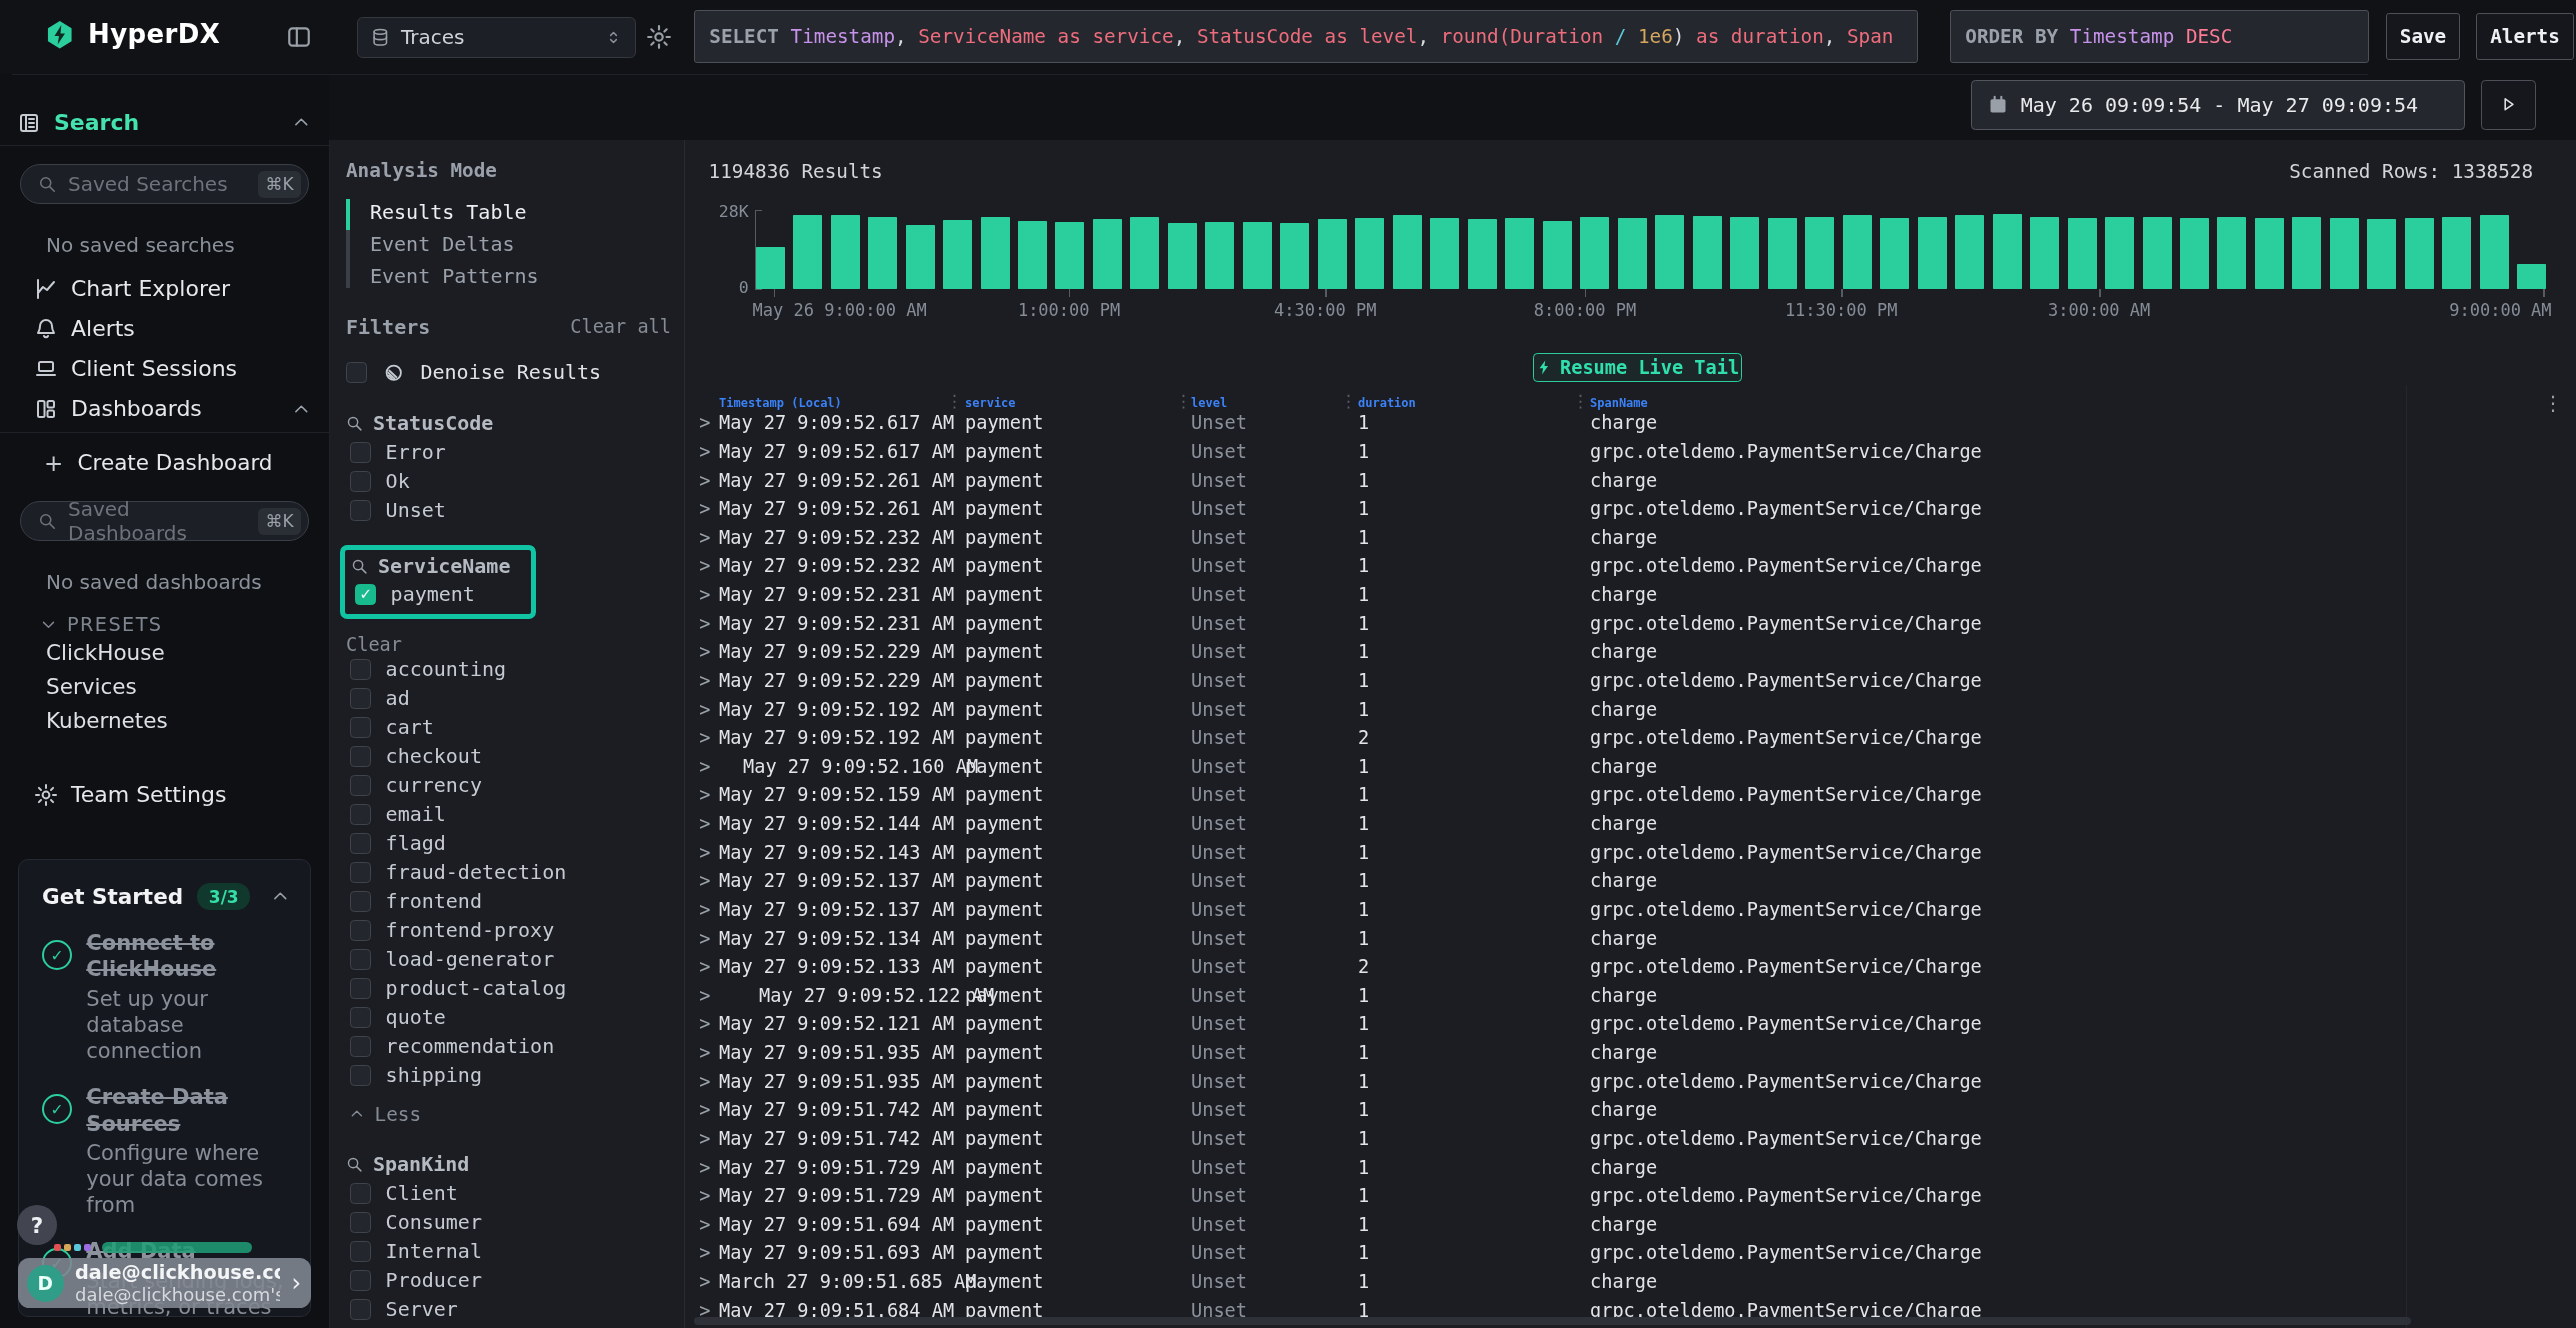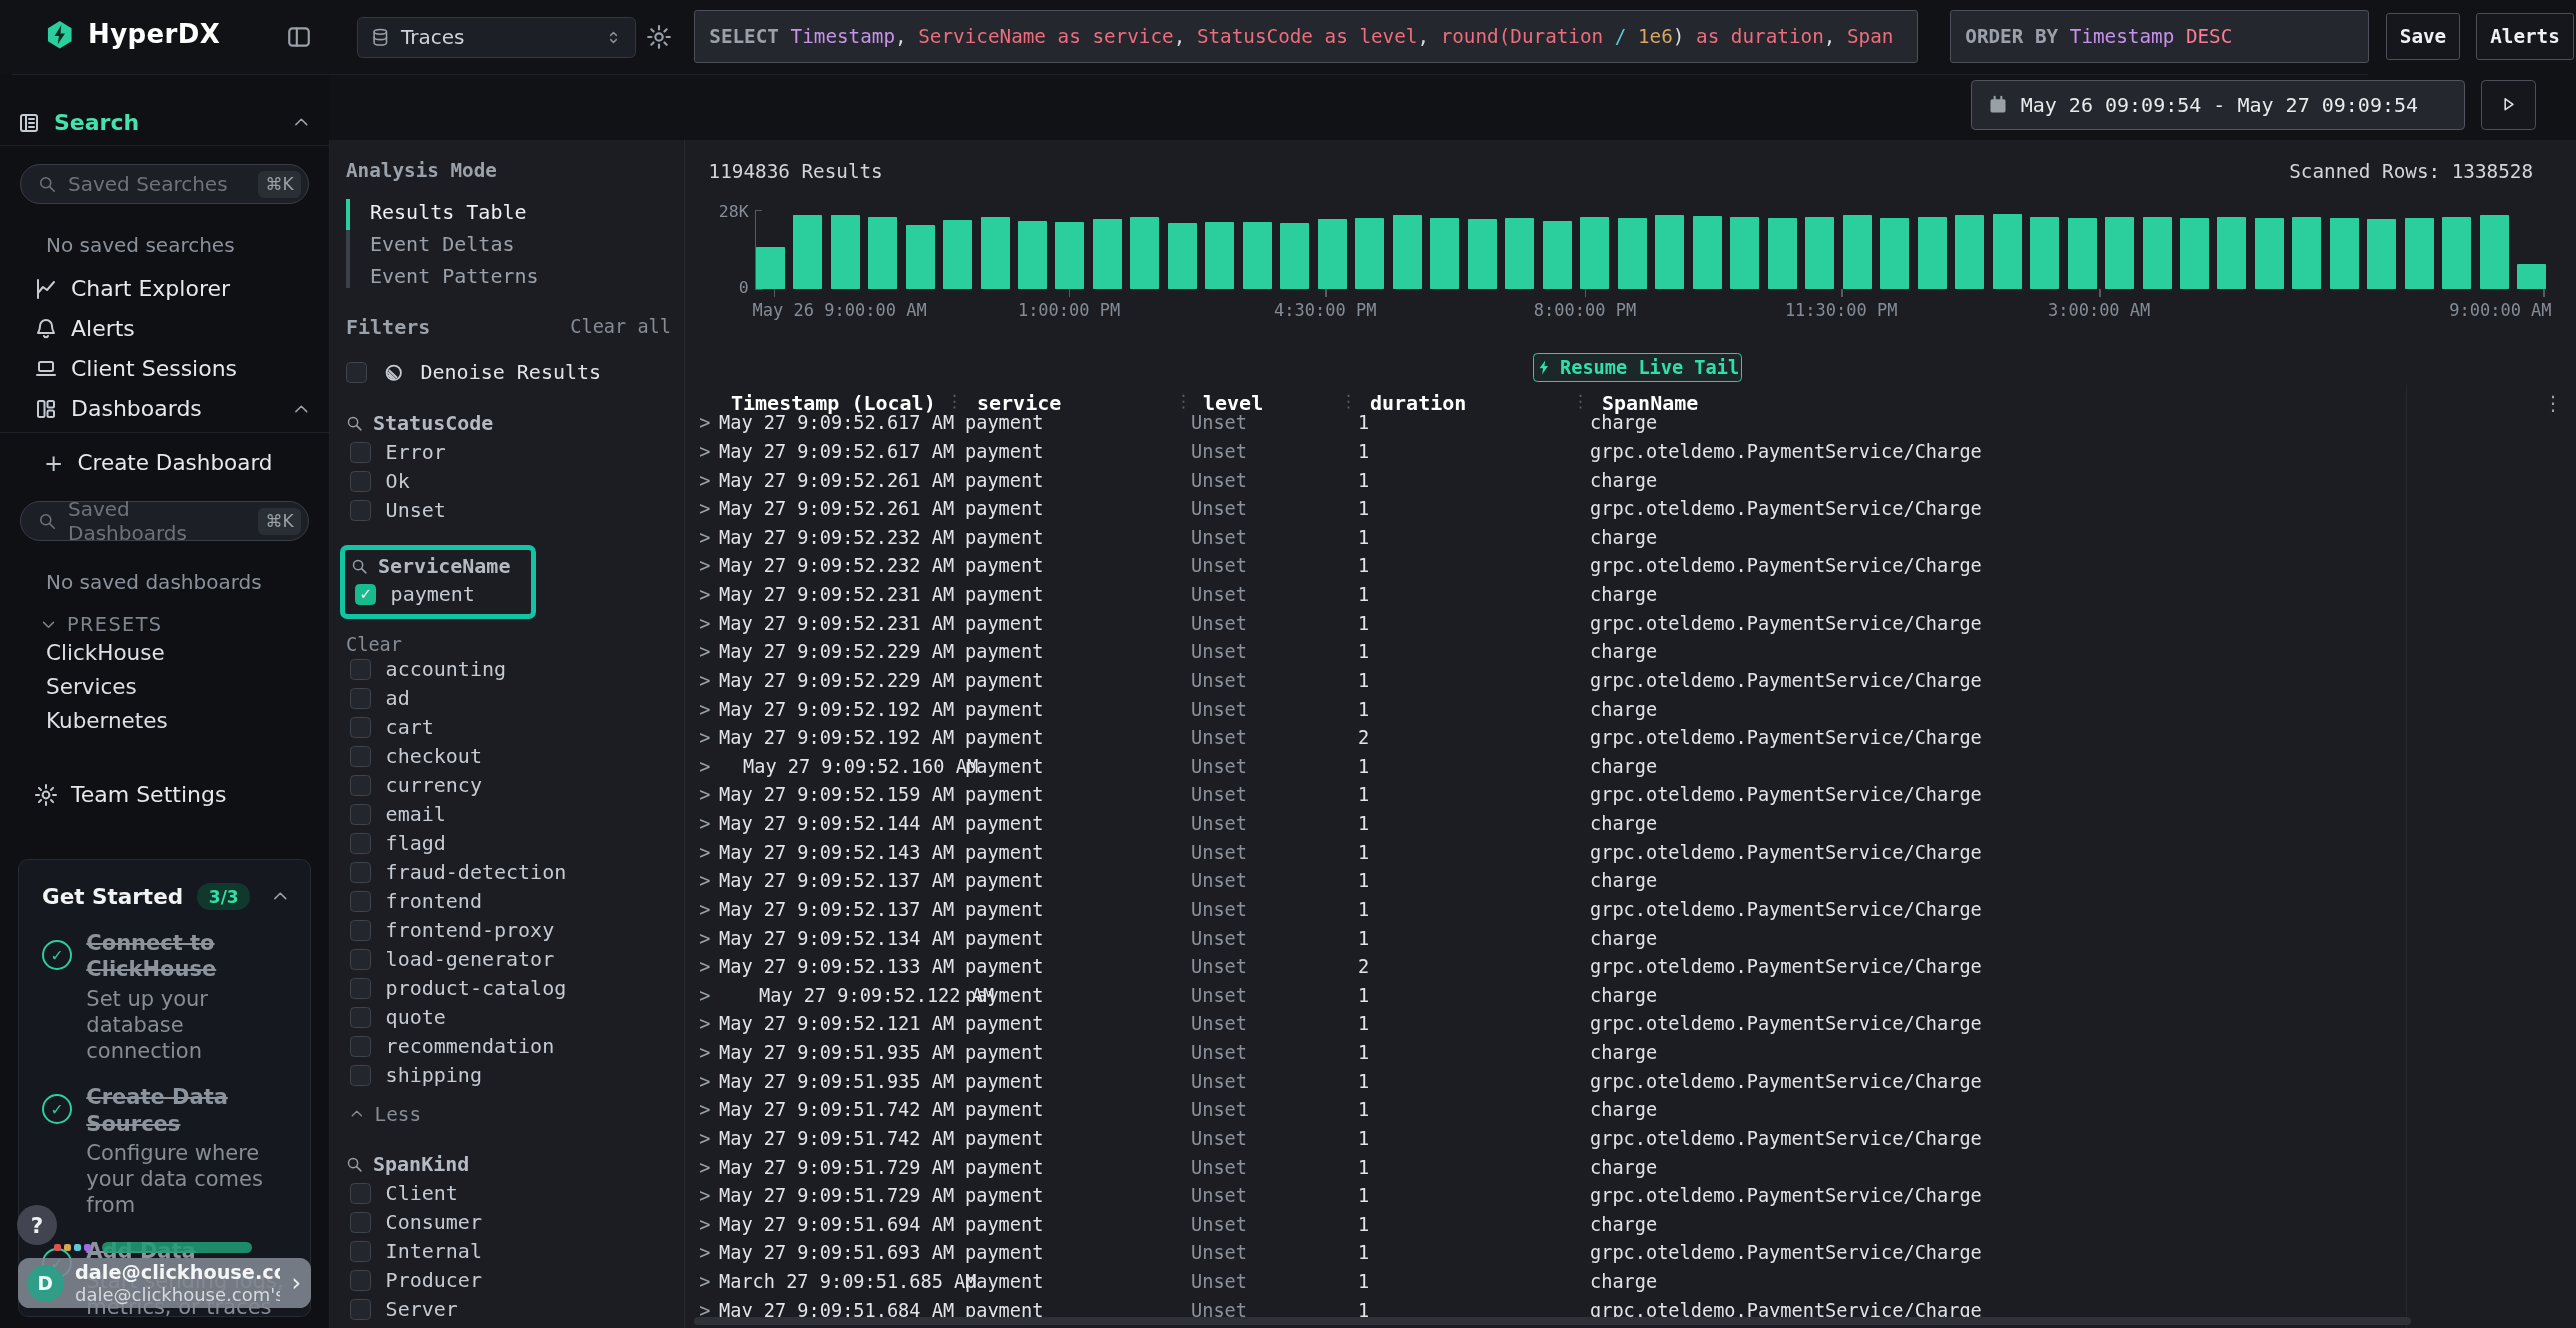--- a/index.html
+++ b/index.html
@@ -154,21 +154,21 @@
   .bar{flex:0 0 29px;background:#2bcf9e;border-radius:0.7px;}
   .xticks{position:absolute;left:47px;right:0;top:88px;height:30px;}
   .xtick-mark{position:absolute;top:0;width:1.4px;height:7.9px;background:#565a62;}
   .xtick-label{position:absolute;top:11.4px;transform:translateX(-50%);white-space:nowrap;
                font-family:"DejaVu Sans Mono",monospace;font-size:17px;color:#868c96;}
   .livetail{position:absolute;left:848px;top:213px;width:209px;height:29px;border:1.4px solid #2bcf9e;
             border-radius:4.3px;box-sizing:border-box;background:rgba(43,207,158,.06);display:flex;
             align-items:center;justify-content:center;gap:7.2px;color:#2fe0ac;
             font-family:"DejaVu Sans Mono",monospace;font-size:18.6px;font-weight:bold;}
   .th{position:absolute;top:250px;height:26px;line-height:26px;font-family:"DejaVu Sans Mono",monospace;
-      font-size:20px;font-weight:bold;color:#ffffff;white-space:nowrap;margin-left:12px;}
+      font-size:12px;font-weight:bold;color:#3b82f6;white-space:nowrap;}
   .th-sep{position:absolute;top:252px;font-family:"DejaVu Sans Mono",monospace;font-size:17px;
           color:#5a5e66;line-height:1.1;}
   .col-menu{position:absolute;right:13px;top:250px;font-size:20px;color:#9aa0a8;line-height:26px;}
   .vline{position:absolute;left:1721px;top:245px;bottom:0;width:0.7px;background:#24272e;}
   .trow{position:absolute;left:0;right:0;height:29px;}
   .tcell{position:absolute;top:0;height:29px;line-height:29px;font-family:"DejaVu Sans Mono",monospace;
          font-size:18.6px;color:#e2e4e8;white-space:nowrap;}
   .tcell.dim{color:#8b919b;}
   .row-chev{position:absolute;left:14.3px;top:0;height:29px;line-height:29px;color:#9aa0a8;
             font-family:"DejaVu Sans Mono",monospace;font-size:18.6px;}

